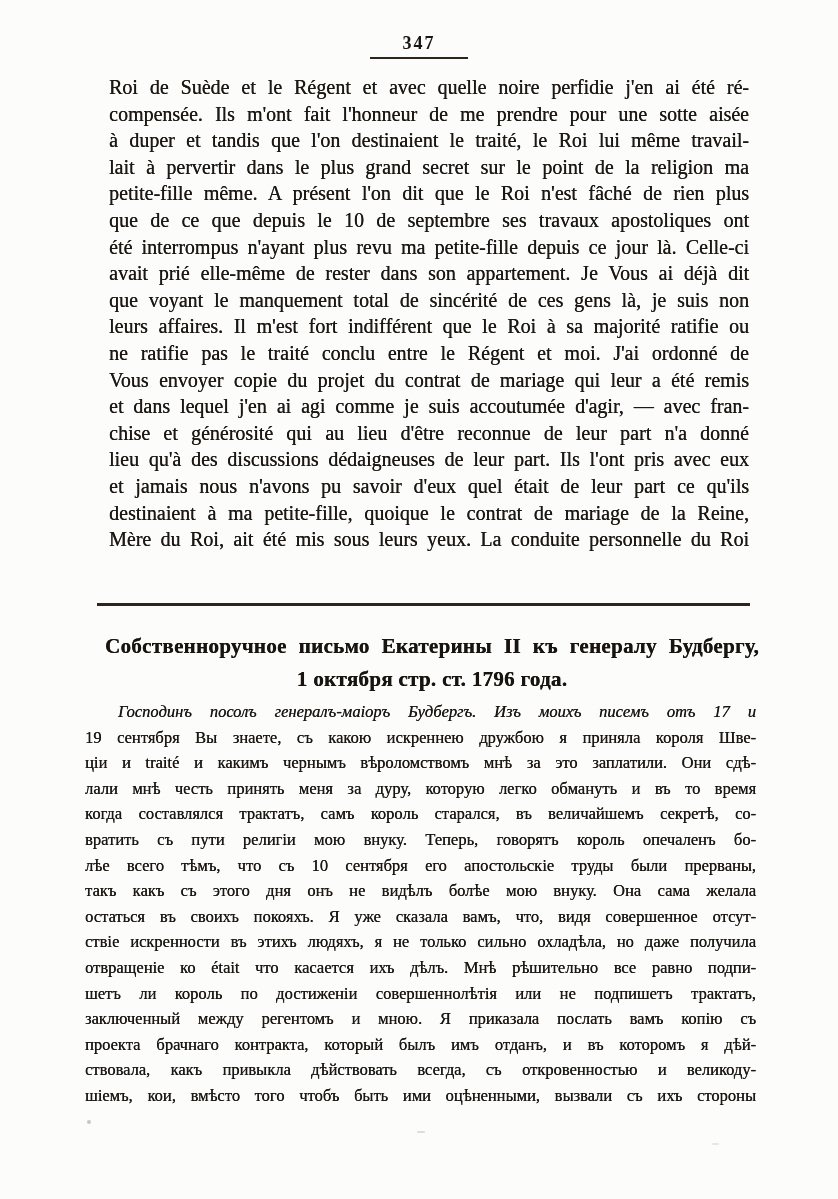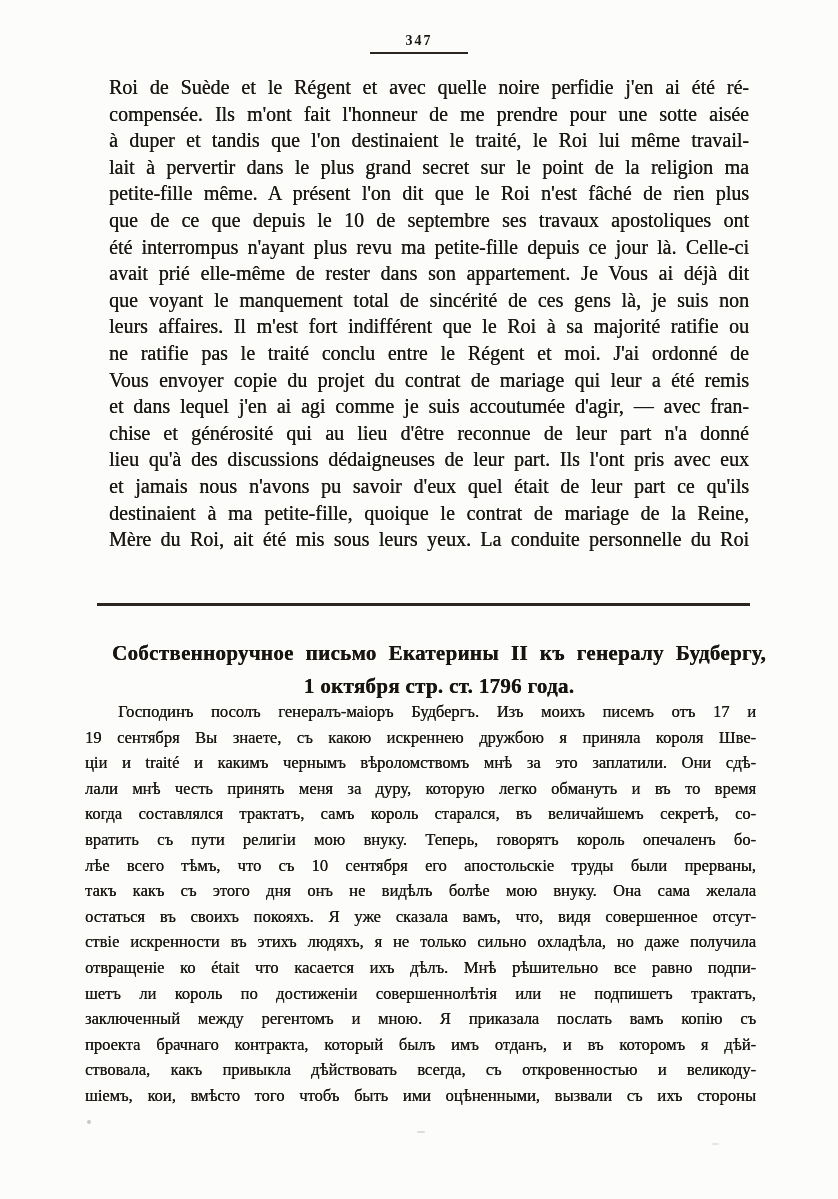--- a/index.html
+++ b/index.html
@@ -15,21 +15,21 @@
     font-family: "Liberation Serif", "DejaVu Serif", serif;
     color: #1c1813;
   }
   
   .pagenum-wrap {
     position: absolute;
     top: 33px; left: 370px; width: 98px;
     text-align: center;
   }
   .pagenum {
-    font-size: 14px;
+    font-size: 18px;
     font-weight: bold;
     letter-spacing: 2px;
     color: #191510;
   }
   .pagenum-rule {
     margin-top: 3px;
     height: 0;
     border-top: 2px solid #2a251e;
   }
   
@@ -55,21 +55,21 @@
     position: absolute;
     top: 603px; left: 97px; width: 653px;
     height: 3px;
     background: #2b261f;
     border: none; margin: 0;
   }
   
   .heading {
     position: absolute;
     top: 621px; left: 96px; width: 654px;
-    margin: 16px;
+    margin: 9px;
     font-size: 21px;
     font-weight: bold;
     line-height: 33px;
     color: #18140f;
     letter-spacing: 0.3px;
   }
   .heading .hline { text-shadow: 0.3px 0 0 currentColor; }
   .heading .hline:first-child {
     text-align: justify;
     text-align-last: justify;
@@ -79,21 +79,21 @@
   }
   
   .russian {
     position: absolute;
     top: 699px; left: 85px; width: 671px;
   }
   .russian .jline {
     font-size: 16.5px;
     line-height: 25.6px;
   }
-  .russian .jline:first-child { text-indent: 33px; }
+  .russian .jline:first-child { text-indent: 33px; font-style: italic; }
   
   .speck {
     position: absolute;
     background: #a9a49c;
     border-radius: 50%;
     opacity: 0.6;
   }
   .speck-dot   { top: 1120px; left: 87px;  width: 4px; height: 4px; }
   .speck-dash  { top: 1131px; left: 417px; width: 8px; height: 2px; border-radius: 1px; opacity: 0.35; }
   .speck-dash2 { top: 1143px; left: 712px; width: 7px; height: 2px; border-radius: 1px; opacity: 0.25; }

